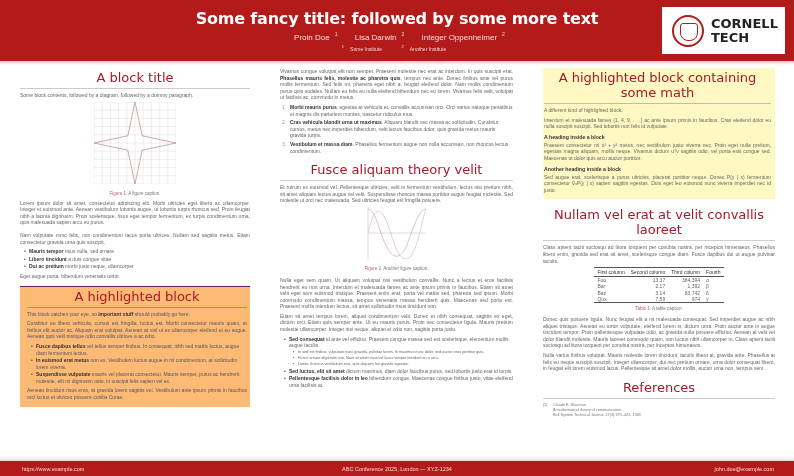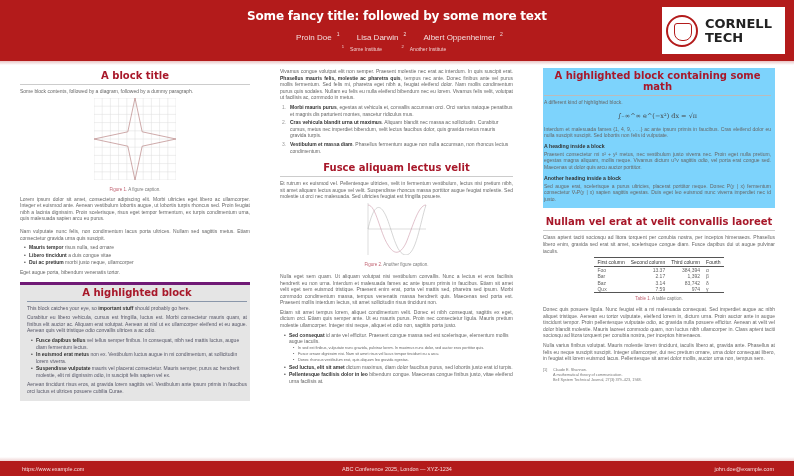--- a/index.html
+++ b/index.html
@@ -5,36 +5,36 @@
   * { box-sizing: border-box; margin: 0; padding: 0; }
   html, body { width: 794px; height: 476px; overflow: hidden; background: #ffffff; }
   body { font-family: "Liberation Sans", sans-serif; color: #555; position: relative; }
 
   .header {
     position: absolute; left: 0; top: 0; width: 794px; height: 61px;
     background: #b31b1b; color: #fff;
   }
   .header .title {
     position: absolute; left: 0; width: 794px; top: 9px; text-align: center;
-    font-family: "DejaVu Sans", sans-serif; font-weight: bold; font-size: 12px; letter-spacing: -0.2px;
+    font-family: "DejaVu Sans", sans-serif; font-weight: bold; font-size: 16px; letter-spacing: -0.2px;
   }
   .header .authors {
     position: absolute; left: 0; width: 794px; top: 31px; text-align: center;
     font-size: 8px; color: #f3dede;
   }
   .header .authors span { margin: 0 5px; }
   .header .authors sup { font-size: 5px; }
   .header .affils {
     position: absolute; left: 0; width: 794px; top: 44px; text-align: center;
     font-size: 5px; color: #f0d0d0;
   }
   .header .affils span { margin: 0 6px; }
   .logo {
     position: absolute; left: 662px; top: 7px; width: 123px; height: 47px;
-    background: #fff; display: flex; align-items: center; padding-left: 4px;
+    background: #fff; display: flex; align-items: center; padding-left: 10px;
   }
   .logo .seal {
     width: 32px; height: 32px; border-radius: 50%; border: 2px solid #b31b1b;
     position: relative; flex-shrink: 0;
   }
   .logo .seal::after {
     content: ""; position: absolute; left: 6px; top: 6px; width: 16px; height: 16px;
     border: 1.5px solid #b31b1b; border-radius: 3px 3px 8px 8px;
   }
   .logo .text {
@@ -48,48 +48,48 @@
   }
 
   .col { position: absolute; top: 68px; }
   .col1 { left: 20px; width: 230px; }
   .col2 { left: 280px; width: 233px; }
   .col3 { left: 543px; width: 232px; }
 
   .block { margin-bottom: 6px; }
   .block-title {
     text-align: center; color: #a8182a; font-family: "DejaVu Sans", sans-serif;
-    font-weight: bold; font-size: 10px; padding: 2px 0 3px 0;
+    font-weight: normal; font-size: 13px; padding: 2px 0 3px 0;
     border-bottom: 1px solid #ccc; margin-bottom: 3px;
   }
   .p { font-size: 5px; line-height: 6.6px; color: #666; text-align: justify; margin-bottom: 3px; }
   .p b { color: #333; }
   .bullets { list-style: none; margin: 2px 0 3px 4px; }
   .bullets li { font-size: 5px; line-height: 6.6px; color: #666; margin-bottom: 1px; position: relative; padding-left: 5px; }
   .bullets li::before { content: "•"; position: absolute; left: 0; color: #444; }
   .bullets li b { color: #333; }
   .sub-bullets { list-style: none; margin: 1px 0 1px 4px; }
   .sub-bullets li { font-size: 3.8px; line-height: 5px; }
   ol.enum { list-style: none; margin: 2px 0 3px 2px; }
   ol.enum li { font-size: 5px; line-height: 6.6px; color: #666; margin-bottom: 2px; position: relative; padding-left: 8px; }
   ol.enum li .num { position: absolute; left: 0; color: #999; }
   ol.enum li b { color: #333; }
 
   .figure { text-align: center; margin: 3px 0 4px 0; }
   .caption { font-size: 4.5px; color: #777; text-align: center; margin-top: 3px; }
   .caption .lbl { color: #c06070; }
 
   .hl-blue {
-    background: #e5e5e5; margin: 4px 0 0 0; padding: 0 3px 3px 7px;
-    border-top: 3px solid #701a75;
+    background: #fdba74; margin: 4px 0 0 0; padding: 0 3px 3px 7px;
+    border-top: 1px solid #701a75;
   }
   .hl-blue .block-title { border-bottom: 1px solid #8a97aa; }
   .hl-blue .p, .hl-blue .bullets li { color: #556; }
 
-  .hl-gray { background: #7dd3fc; padding: 0 4px 3px 1px; }
+  .hl-gray { background: #fef9c3; padding: 0 4px 3px 1px; }
   .hl-gray .block-title { border-bottom: 1px solid #bbb; }
   .inner-head { font-size: 5.2px; font-weight: bold; color: #333; margin: 4px 0 2px 0; }
   .math { text-align: center; font-family: "DejaVu Serif", serif; font-size: 6.5px; color: #444; margin: 6px 0 6px 0; }
 
   table.tbl { margin: 0 auto; border-collapse: collapse; font-size: 5px; color: #666; }
   table.tbl th { font-weight: normal; color: #333; padding: 1px 3px; border-top: 1px solid #555; border-bottom: 0.7px solid #555; text-align: left; }
   table.tbl td { padding: 0 3px; line-height: 6.2px; }
   table.tbl td.num { text-align: right; }
   table.tbl tr:last-child td { border-bottom: 1px solid #555; }
 
@@ -106,21 +106,21 @@
   .footer .r { position: absolute; right: 20px; top: 5px; }
 </style>
 </head>
 <body>
 
 <div class="header">
   <div class="title">Some fancy title: followed by some more text</div>
   <div class="authors">
     <span><span>Proin Doe</span><sup>1</sup></span>
     <span><span>Lisa Darwin</span><sup>2</sup></span>
-    <span><span>Albert Oppenheimer</span><sup>2</sup></span>
+    <span><span>Integer Oppenheimer</span><sup>2</sup></span>
   </div>
   <div class="affils">
     <span><sup>1</sup><span>Some Institute</span></span>
     <span><sup>2</sup><span>Another Institute</span></span>
   </div>
   <div class="logo">
     <div class="seal"></div>
     <div class="text">
       <div>CORNELL</div>
       <div>TECH</div>
@@ -193,21 +193,21 @@
   <div class="block">
     <div class="p"><span>Vivamus congue volutpat elit non semper. Praesent molestie nec erat ac interdum. In quis suscipit erat. </span><b>Phasellus mauris felis, molestie ac pharetra quis</b><span>, tempus nec ante. Donec finibus ante vel purus mollis fermentum. Sed felis mi, pharetra eget nibh a, feugiat eleifend dolor. Nam mollis condimentum purus quis sodales. Nullam eu felis eu nulla eleifend bibendum nec eu lorem. Vivamus felis velit, volutpat ut facilisis ac, commodo in metus.</span></div>
     <ol class="enum">
       <li><span class="num">1.</span><b>Morbi mauris purus</b><span>, egestas at vehicula et, convallis accumsan orci. Orci varius natoque penatibus et magnis dis parturient montes, nascetur ridiculus mus.</span></li>
       <li><span class="num">2.</span><b>Cras vehicula blandit urna ut maximus</b><span>. Aliquam blandit nec massa ac sollicitudin. Curabitur cursus, metus nec imperdiet bibendum, velit lectus faucibus dolor, quis gravida metus mauris gravida turpis.</span></li>
       <li><span class="num">3.</span><b>Vestibulum et massa diam</b><span>. Phasellus fermentum augue non nulla accumsan, non rhoncus lectus condimentum.</span></li>
     </ol>
   </div>
 
   <div class="block">
-    <div class="block-title">Fusce aliquam lectus velit</div>
+    <div class="block-title">Fusce aliquam theory velit</div>
     <div class="p">Et rutrum ex euismod vel. Pellentesque ultricies, velit in fermentum vestibulum, lectus nisi pretium nibh, sit amet aliquam lectus augue vel velit. Suspendisse rhoncus massa porttitor augue feugiat molestie. Sed molestie ut orci nec malesuada. Sed ultricies feugiat est fringilla posuere.</div>
     <div class="figure">
       <svg width="62" height="52" viewBox="0 0 62 52">
         <line x1="2" y1="0" x2="2" y2="52" stroke="#bbb" stroke-width="0.5"></line>
         <line x1="2" y1="26" x2="60" y2="26" stroke="#bbb" stroke-width="0.5"></line>
         <path d="M2,26 C8,0 14,0 20,13 C26,26 30,52 40,52 C50,52 54,20 60,2" fill="none" stroke="#bbb" stroke-width="0.6"></path>
         <path d="M2,2 C10,2 14,30 22,42 C28,52 34,52 40,40 C46,26 52,2 60,2" fill="none" stroke="#c9a" stroke-width="0.6"></path>
       </svg>
       <div class="caption"><span class="lbl">Figure 2.</span> <span>Another figure caption.</span></div>
     </div>
@@ -227,21 +227,20 @@
       <li><b>Sed luctus, elit sit amet</b><span> dictum maximus, diam dolor faucibus purus, sed lobortis justo erat id turpis.</span></li>
       <li><b>Pellentesque facilisis dolor in leo</b><span> bibendum congue. Maecenas congue finibus justo, vitae eleifend urna facilisis at.</span></li>
     </ul>
   </div>
 </div>
 
 <div class="col col3">
   <div class="block hl-gray">
     <div class="block-title">A highlighted block containing some math</div>
     <div class="p">A different kind of highlighted block.</div>
-    <div class="math">∫₋∞^∞ e^(−x²) dx = √π</div>
     <div class="p">Interdum et malesuada fames {1, 4, 9, . . .} ac ante ipsum primis in faucibus. Cras eleifend dolor eu nulla suscipit suscipit. Sed lobortis non felis id vulputate.</div>
     <div class="inner-head">A heading inside a block</div>
     <div class="p">Praesent consectetur mi x² + y² metus, nec vestibulum justo viverra nec. Proin eget nulla pretium, egestas magna aliquam, mollis neque. Vivamus dictum uᵀv sagittis odio, vel porta erat congue sed. Maecenas ut dolor quis arcu auctor porttitor.</div>
     <div class="inner-head">Another heading inside a block</div>
     <div class="p">Sed augue erat, scelerisque a purus ultricies, placerat porttitor neque. Donec P(y | x) fermentum consectetur ∇ₓP(y | x) sapien sagittis egestas. Duis eget leo euismod nunc viverra imperdiet nec id justo.</div>
   </div>
 
   <div class="block">
     <div class="block-title">Nullam vel erat at velit convallis laoreet</div>
     <div class="p">Class aptent taciti sociosqu ad litora torquent per conubia nostra, per inceptos himenaeos. Phasellus libero enim, gravida sed erat sit amet, scelerisque congue diam. Fusce dapibus dui ut augue pulvinar iaculis.</div>
@@ -278,20 +277,21 @@
             <td>γ</td>
       </tr>
     </tbody>
       </table>
     <div class="caption" style="margin-bottom:5px;"><span class="lbl">Table 1.</span> <span>A table caption.</span></div>
     <div class="p">Donec quis posuere ligula. Nunc feugiat elit a mi malesuada consequat. Sed imperdiet augue ac nibh aliquet tristique. Aenean eu tortor vulputate, eleifend lorem in, dictum urna. Proin auctor ante in augue tincidunt tempor. Proin pellentesque vulputate odio, ac gravida nulla posuere efficitur. Aenean at velit vel dolor blandit molestie. Mauris laoreet commodo quam, non luctus nibh ullamcorper in. Class aptent taciti sociosqu ad litora torquent per conubia nostra, per inceptos himenaeos.</div>
     <div class="p">Nulla varius finibus volutpat. Mauris molestie lorem tincidunt, iaculis libero at, gravida ante. Phasellus at felis eu neque suscipit suscipit. Integer ullamcorper, dui nec pretium ornare, urna dolor consequat libero, in feugiat elit lorem euismod lacus. Pellentesque sit amet dolor mollis, auctor urna non, tempus sem.</div>
   </div>
 
   <div class="block">
+    <div class="block-title">References</div>
     <div class="refs">
       <div class="key">[1]</div>
       <div>
         <div>Claude E. Shannon.</div>
         <div>A mathematical theory of communication.</div>
         <div>Bell System Technical Journal, 27(3):379–423, 1948.</div>
       </div>
     </div>
   </div>
 </div>

